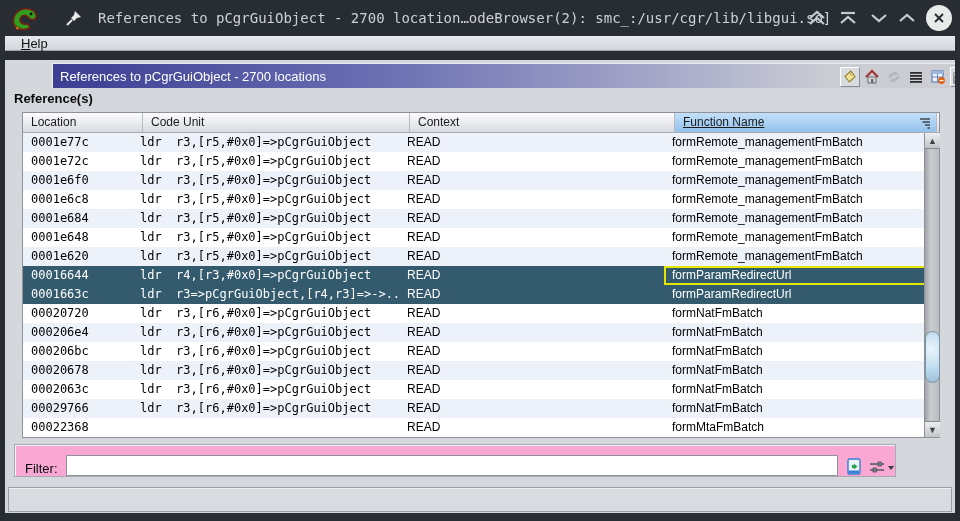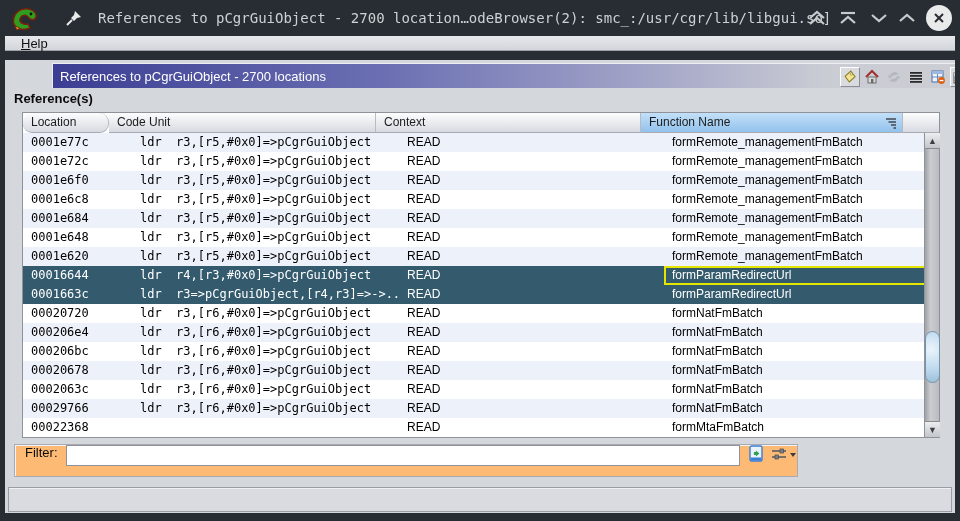--- a/index.html
+++ b/index.html
@@ -40,21 +40,21 @@
 
   .section-label { position:absolute; left:14px; top:91px; font-size:13px; font-weight:bold; color:#0a0a0a; }
 
   
   .table-outer { position:absolute; left:22px; top:112px; width:918px; height:326px;
                  border:1px solid #8f9298; background:#ffffff; }
   .thead { display:flex; height:20px; }
   .th { height:20px; background:linear-gradient(#fdfdfe,#d7dae1); border-right:1px solid #b7bac1;
         border-bottom:1px solid #a8abb2; font-size:12px; color:#1c1c1c; padding:2px 0 0 8px;
         white-space:nowrap; overflow:hidden; position:relative; cursor:pointer; }
-  .th.sorted { background:linear-gradient(#c3e0f9,#93c2ec); }
+  .th.sorted { background:linear-gradient(#c3e0f9,#93c2ec);text-decoration:underline; }
   .th .sort-ind { position:absolute; right:5px; top:4px; }
   .th-filler { height:20px; background:linear-gradient(#fdfdfe,#d7dae1); border-bottom:1px solid #a8abb2; flex:1; }
   .tbody { position:absolute; left:0; top:20px; width:903px; height:304px; overflow:hidden; }
   .trow { display:flex; height:19px; cursor:default; }
   .trow.alt { background:#edf1fa; }
   .trow.selected { background:#345a6d; }
   .trow.selected .cell { color:#ffffff; }
   .cell { height:19px; padding:2px 0 0 8px; font-size:12px; color:#000; white-space:pre; overflow:hidden; }
   .cell.mono { font-family:"DejaVu Sans Mono", monospace; font-size:12px; }
   .cell.focus { outline:2px solid #e5e600; outline-offset:-2px; }
@@ -64,23 +64,23 @@
              background:linear-gradient(to right,#9fa2a7,#caccd0 40%,#b9bcc1); border-left:1px solid #8f9298; }
   .vs-btn { position:absolute; left:0; width:15px; height:16px; background:linear-gradient(#eceef0,#c2c5c9);
             display:flex; align-items:center; justify-content:center; font-size:9px; color:#3a3f45; cursor:pointer; }
   .vs-up { top:0; border-bottom:1px solid #888b90; }
   .vs-down { bottom:0; border-top:1px solid #888b90; }
   .vs-thumb { position:absolute; left:0px; top:198px; width:15px; height:52px; border-radius:8px;
               background:radial-gradient(circle at 40% 35%, #eaf4fb, #bcd9ee 60%, #9cc0da);
               border:1px solid #7793a6; cursor:grab; }
 
   
-  .filter-panel { position:absolute; left:14px; top:444px; width:784px; height:33px;
-                  border:1px solid #a7aab0; box-shadow:inset 1px 1px 0 #f2f3f6; background:#fdba74;
-                  display:flex; align-items:flex-start; }
+  .filter-panel { position:absolute; left:14px; top:444px; width:882px; height:33px;
+                  border:1px solid #a7aab0; box-shadow:inset 1px 1px 0 #f2f3f6; background:#f9a8d4;
+                  display:flex; align-items:flex-end; }
   .filter-label { font-size:13px; color:#0a0a0a; margin-left:10px; }
   .filter-input { margin-left:8px; width:808px; height:21px; border:1px solid #8f9298; background:#ffffff;
                   font-size:12px; padding:0 4px; font-family:"Liberation Sans", sans-serif; }
   .filter-icons { display:flex; align-items:center; gap:6px; margin-left:8px; }
   .ficon { display:flex; align-items:center; cursor:pointer; }
 
   
   .statusbar { position:absolute; left:8px; top:487px; width:944px; height:25px; background:#d9dbe0;
                border:1px solid #9a9da3; box-shadow:inset 0 1px 0 #eef0f3; }
   .frame-left { position:absolute; left:0; top:36px; width:5px; height:485px; background:#272d33; }
@@ -187,21 +187,21 @@
           <line x1="11" y1="2" x2="2" y2="11" stroke="#141414" stroke-width="2.4"></line>
         </svg>
       </div>
     </div>
   </div>
 
   <div class="section-label">Reference(s)</div>
 
   <div class="table-outer">
     <div class="thead">
-        <div class="th" style="width: 86px; border-radius: 9px;"><span>Location</span></div>
+        <div class="th" style="width: 120px;"><span>Location</span></div>
         <div class="th" style="width: 267px;"><span>Code Unit</span></div>
         <div class="th" style="width: 265px;"><span>Context</span></div>
         <div class="th sorted" style="width: 262px;"><span>Function Name</span><svg class="sort-ind" width="12" height="12" viewBox="0 0 12 12">
             <line x1="1" y1="2" x2="11" y2="2" stroke="#3a3d42" stroke-width="1.4"></line>
             <line x1="3.5" y1="5" x2="11" y2="5" stroke="#3a3d42" stroke-width="1.4"></line>
             <line x1="6" y1="8" x2="11" y2="8" stroke="#3a3d42" stroke-width="1.4"></line>
             <line x1="8.5" y1="11" x2="11" y2="11" stroke="#3a3d42" stroke-width="1.4"></line>
           </svg></div>
         <div class="th-filler"></div>
       </div>

